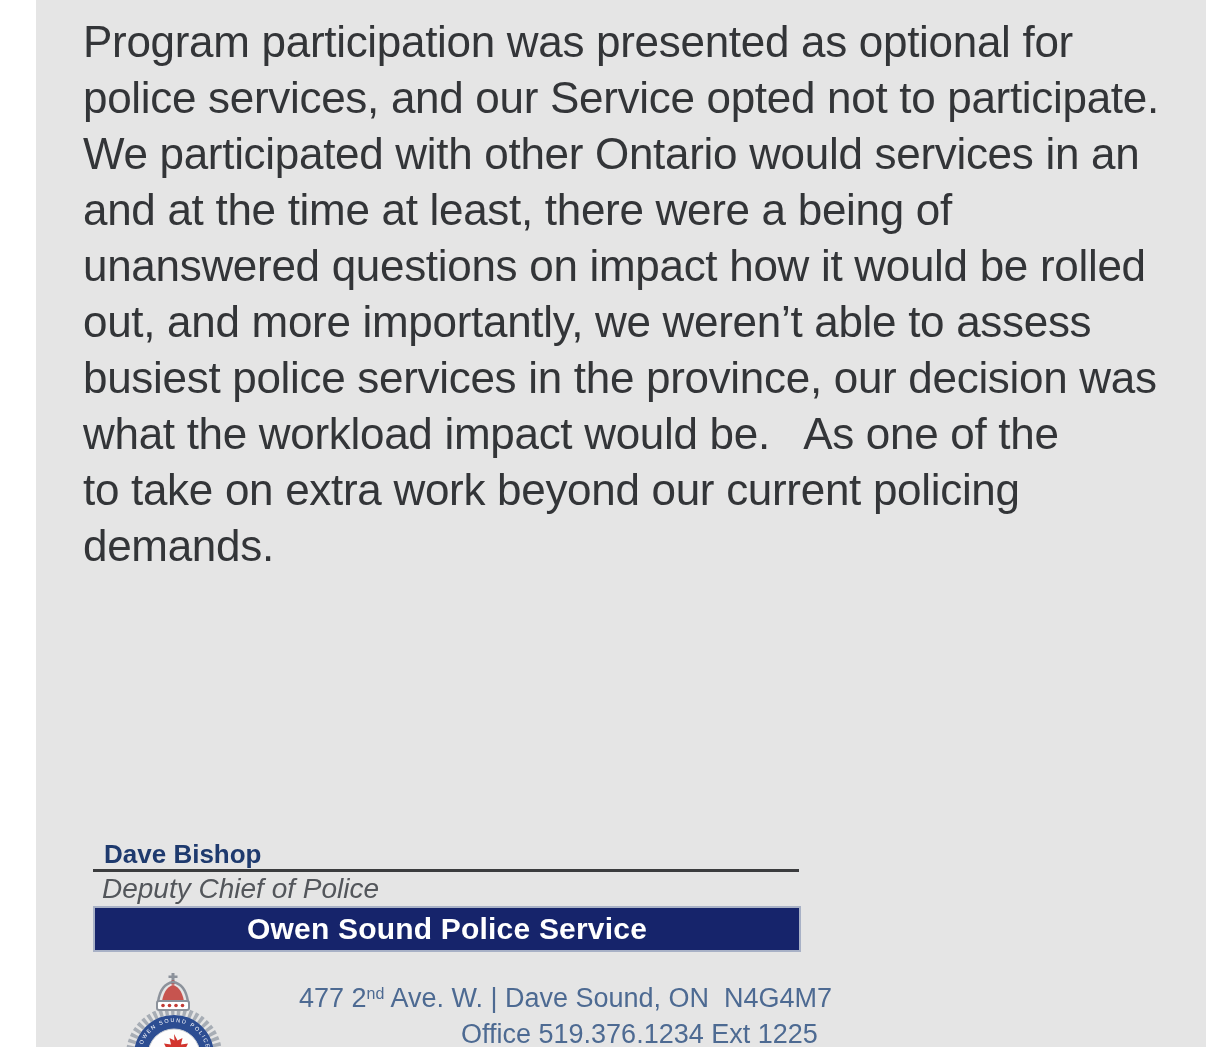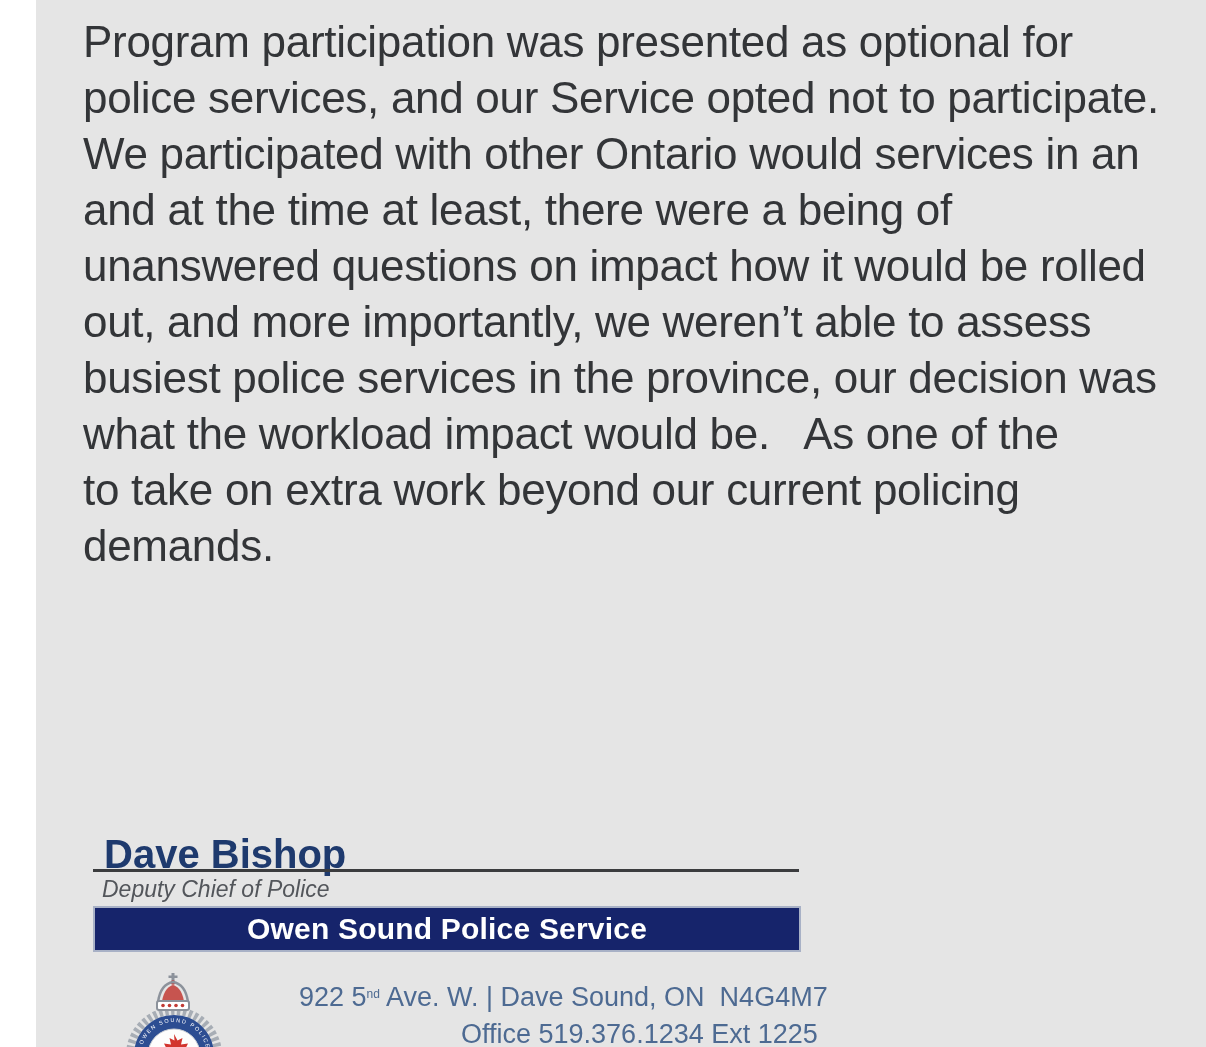--- a/index.html
+++ b/index.html
@@ -20,30 +20,30 @@
     height:56px;
     line-height:56px;
     font-size:44px;
     letter-spacing:-0.3px;
     color:#333538;
     white-space:pre;
   }
   
   .sig-name{
     position:absolute;left:68px;top:838px;
-    font-size:40px;font-weight:bold;line-height:32px;
+    font-size:26px;font-weight:bold;line-height:32px;
     color:#1e3a6e;white-space:pre;
   }
   .sig-rule{
     position:absolute;left:57px;top:869px;
     width:706px;height:3px;background:#3b3c3e;
   }
   .sig-title{
     position:absolute;left:66px;top:873px;
-    font-size:23px;font-style:italic;line-height:32px;
+    font-size:28px;font-style:italic;line-height:32px;
     color:#53565b;white-space:pre;
   }
   .org-banner{
     position:absolute;left:57px;top:906px;
     width:708px;height:46px;
     box-sizing:border-box;
     background:#16246b;
     border:2px solid #a8b1c6;
     text-align:center;
   }
@@ -59,21 +59,21 @@
   .crest{
     position:absolute;left:90px;top:971px;
     width:96px;height:112px;
   }
   .addr1{
     position:absolute;left:263px;top:978px;
     font-size:27px;line-height:32px;
     color:#4d6a92;white-space:pre;
   }
   .addr1 .sup{
-    font-size:12px;
+    font-size:16px;
     vertical-align:8px;
   }
   .addr2{
     position:absolute;left:425px;top:1018px;
     font-size:27px;line-height:32px;
     color:#4d6a92;white-space:pre;
   }
 </style>
 </head>
 <body>
@@ -127,16 +127,16 @@
       <path d="M-11,30 C-9,19 -4,15 0,14 C4,15 9,19 11,30 Z" fill="#c23b35" opacity="0.85"></path>
       <path d="M-15,31 C-13,17 -6,12 0,11 C6,12 13,17 15,31" fill="none" stroke="#8c929b" stroke-width="2.5"></path>
       <rect x="-16" y="30" width="32" height="9" rx="2" fill="#ffffff" stroke="#8c929b" stroke-width="2"></rect>
       <circle cx="-10" cy="34.5" r="1.8" fill="#c23b35"></circle>
       <circle cx="-3.5" cy="34.5" r="1.8" fill="#c23b35"></circle>
       <circle cx="3" cy="34.5" r="1.8" fill="#c23b35"></circle>
       <circle cx="9.5" cy="34.5" r="1.8" fill="#c23b35"></circle>
     </g>
   </svg>
 
-  <div class="addr1"><span>922 5</span><span class="sup">nd</span><span> Ave. W. | Dave Sound, ON  N4G4M7</span></div>
+  <div class="addr1"><span>477 2</span><span class="sup">nd</span><span> Ave. W. | Dave Sound, ON  N4G4M7</span></div>
   <div class="addr2">Office 519.376.1234 Ext 1225</div>
 
 </div>
 
 </body></html>

